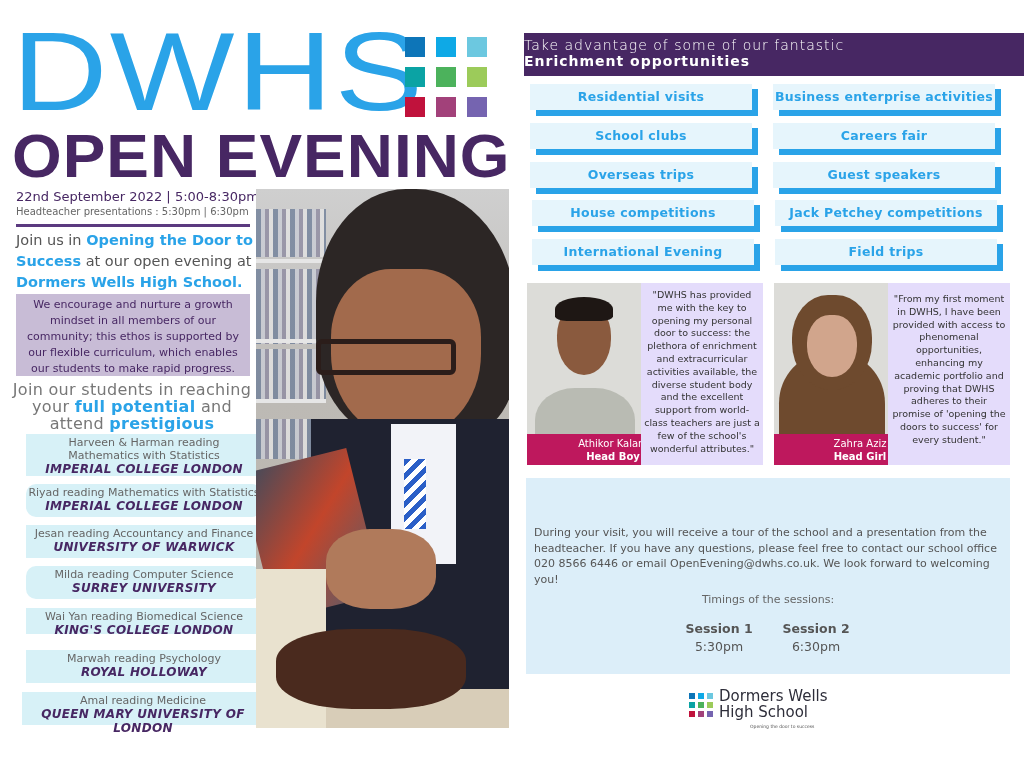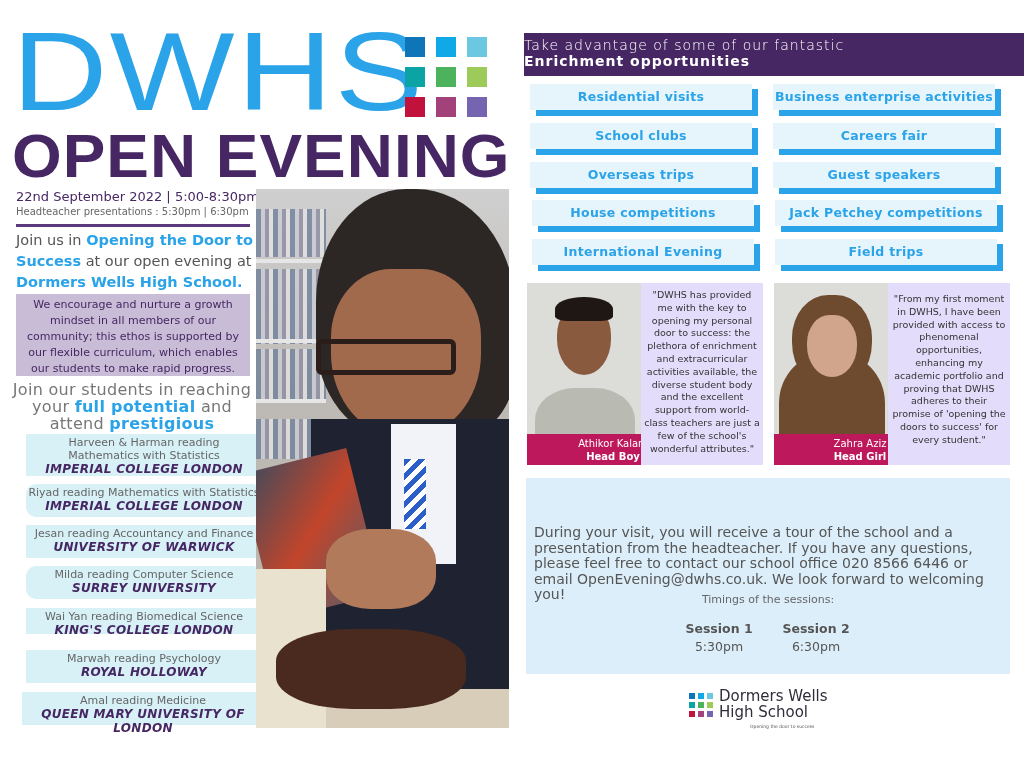--- a/index.html
+++ b/index.html
@@ -58,21 +58,21 @@
     .t-photo { position: absolute; left: 0; top: 0; width: 114px; height: 182px; background: #dcdcd8; overflow: hidden; }
     .t-name { position: absolute; left: 0; bottom: 0; width: 124px; height: 31px; background: #be185d; color: #fff; text-align: center; font-size: 10px; line-height: 13px; padding-top: 3px; padding-left: 48px; }
     .t-name b { display: block; font-size: 10px; }
     .t-quote { position: absolute; left: 114px; top: 0; width: 122px; height: 182px; background: #e4dcfb; color: #333; font-size: 9.5px; line-height: 12.8px; text-align: center; padding: 6px 3px 0 3px; }
     .person-head { position: absolute; border-radius: 45% 45% 50% 50%; }
     .person-body { position: absolute; border-radius: 40% 40% 0 0; }
 
     
     .tc-box { left: 526px; top: 478px; width: 484px; height: 196px; background: #dceef9; }
     .tc-title { position: absolute; left: 0; top: 4px; width: 484px; text-align: center; font-family: "Liberation Sans", sans-serif; font-size: 36px; font-weight: 700; color: #472763; letter-spacing: 2px; }
-    .tc-text { position: absolute; left: 8px; top: 47px; width: 472px; font-size: 14px; line-height: 15.5px; color: #555; }
+    .tc-text { position: absolute; left: 8px; top: 47px; width: 472px; font-size: 11px; line-height: 15.5px; color: #555; }
     .tc-timings { position: absolute; left: 0; top: 115px; width: 484px; text-align: center; font-size: 11px; color: #666; }
     .session { position: absolute; top: 143px; text-align: center; width: 90px; }
     .session .s-label { font-size: 12.5px; font-weight: 700; color: #555; }
     .session .s-time { font-size: 12.5px; color: #555; margin-top: 3px; }
 
     
     .footer-logo { left: 689px; top: 690px; }
     .footer-logo .grid { position: absolute; left: 0; top: 3px; display: grid; grid-template-columns: repeat(3, 6px); grid-gap: 3px 3px; }
     .footer-logo .grid span { width: 6px; height: 6px; display: block; }
     .footer-logo .name { position: absolute; left: 30px; top: -2px; width: 160px; font-size: 15px; line-height: 16px; color: #2e2e3a; }

